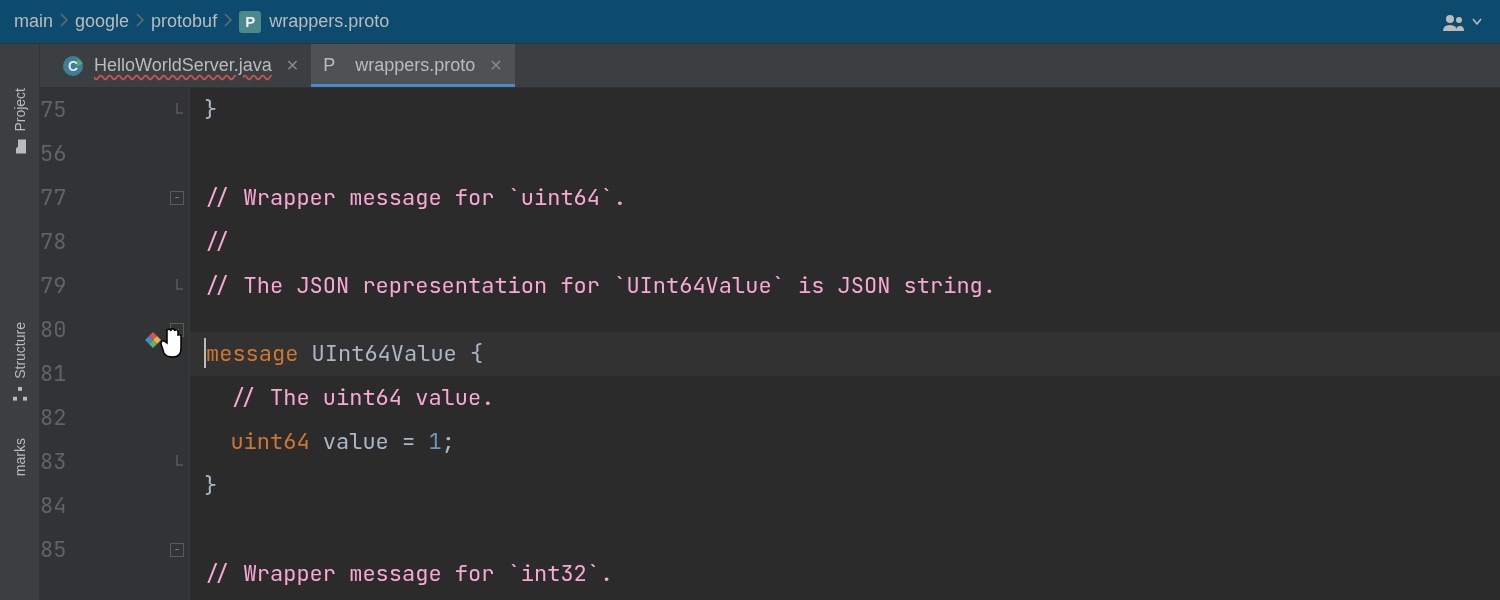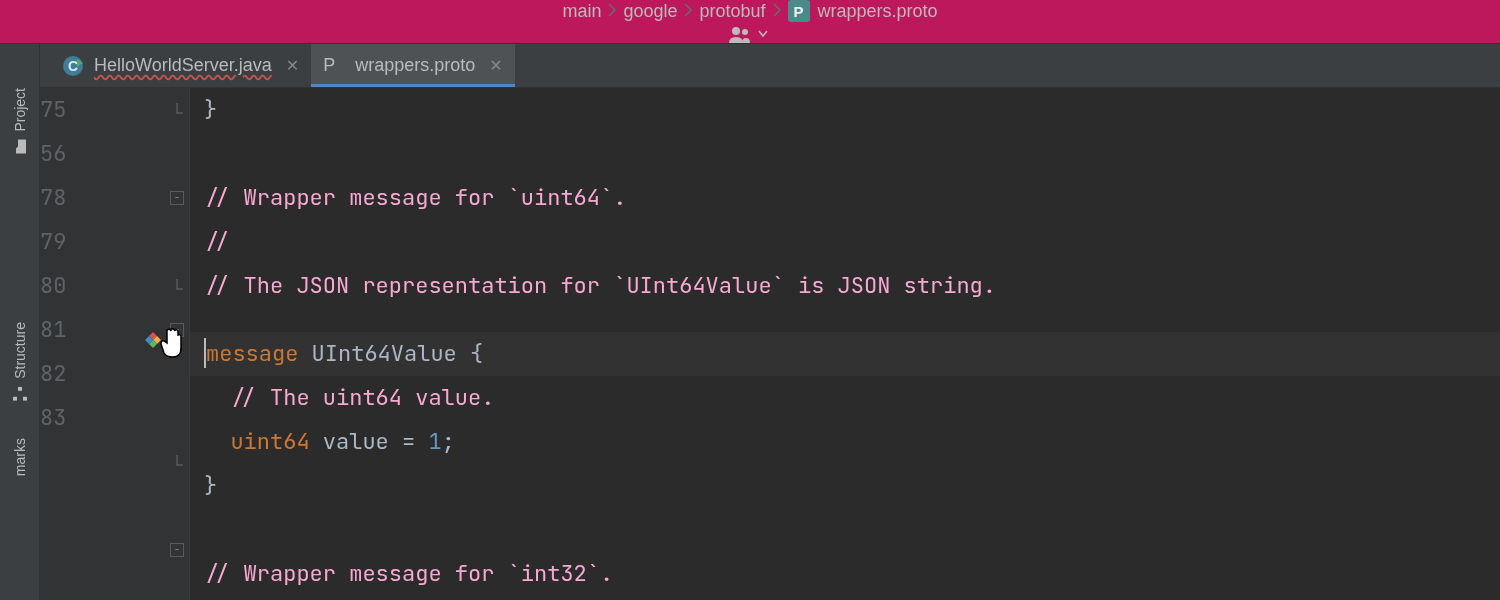--- a/index.html
+++ b/index.html
@@ -8,27 +8,26 @@
       background: #2b2b2b;
       color: #a9b7c6;
       width: 1500px;
       height: 600px;
       overflow: hidden;
       display: flex;
       flex-direction: column;
     }
     .top-bar {
       height: 44px;
-      background: #be185d;
+      background: #0c4a6e;
       display: flex;
       align-items: center;
       padding: 0 14px;
       justify-content: space-between;
       border-bottom: 1px solid #323232;
-      flex-direction: column;
     }
     .breadcrumb {
       display: flex;
       align-items: center;
       font-size: 18px;
       color: #bbbbbb;
     }
     .breadcrumb .sep {
       margin: 0 6px;
       color: #6a6a6a;
@@ -284,26 +283,29 @@
         </span>
         <span>wrappers.proto</span>
         <span class="close">✕</span>
       </div>
     </div>
 
     <div class="editor-area">
       <div class="gutter" id="gutter">
           <div class="code-line">75</div>
           <div class="code-line">56</div>
+          <div class="code-line">77</div>
           <div class="code-line">78</div>
           <div class="code-line">79</div>
           <div class="code-line">80</div>
           <div class="code-line">81</div>
           <div class="code-line">82</div>
           <div class="code-line">83</div>
+          <div class="code-line">84</div>
+          <div class="code-line">85</div>
         </div>
       <div class="iconcol" id="iconcol">
           <div style="position: absolute; top: 232px; left: 4px;"><svg width="18" height="18" viewBox="0 0 18 18">
               <path d="M9 1 L17 9 L9 17 L1 9 Z" fill="none"></path>
               <path d="M9 1 L13 5 L9 9 L5 5 Z" fill="#d9534f"></path>
               <path d="M13 5 L17 9 L13 13 L9 9 Z" fill="#f0ad4e"></path>
               <path d="M9 9 L13 13 L9 17 L5 13 Z" fill="#5cb85c"></path>
               <path d="M5 5 L9 9 L5 13 L1 9 Z" fill="#428bca"></path>
             </svg></div>
         </div>

